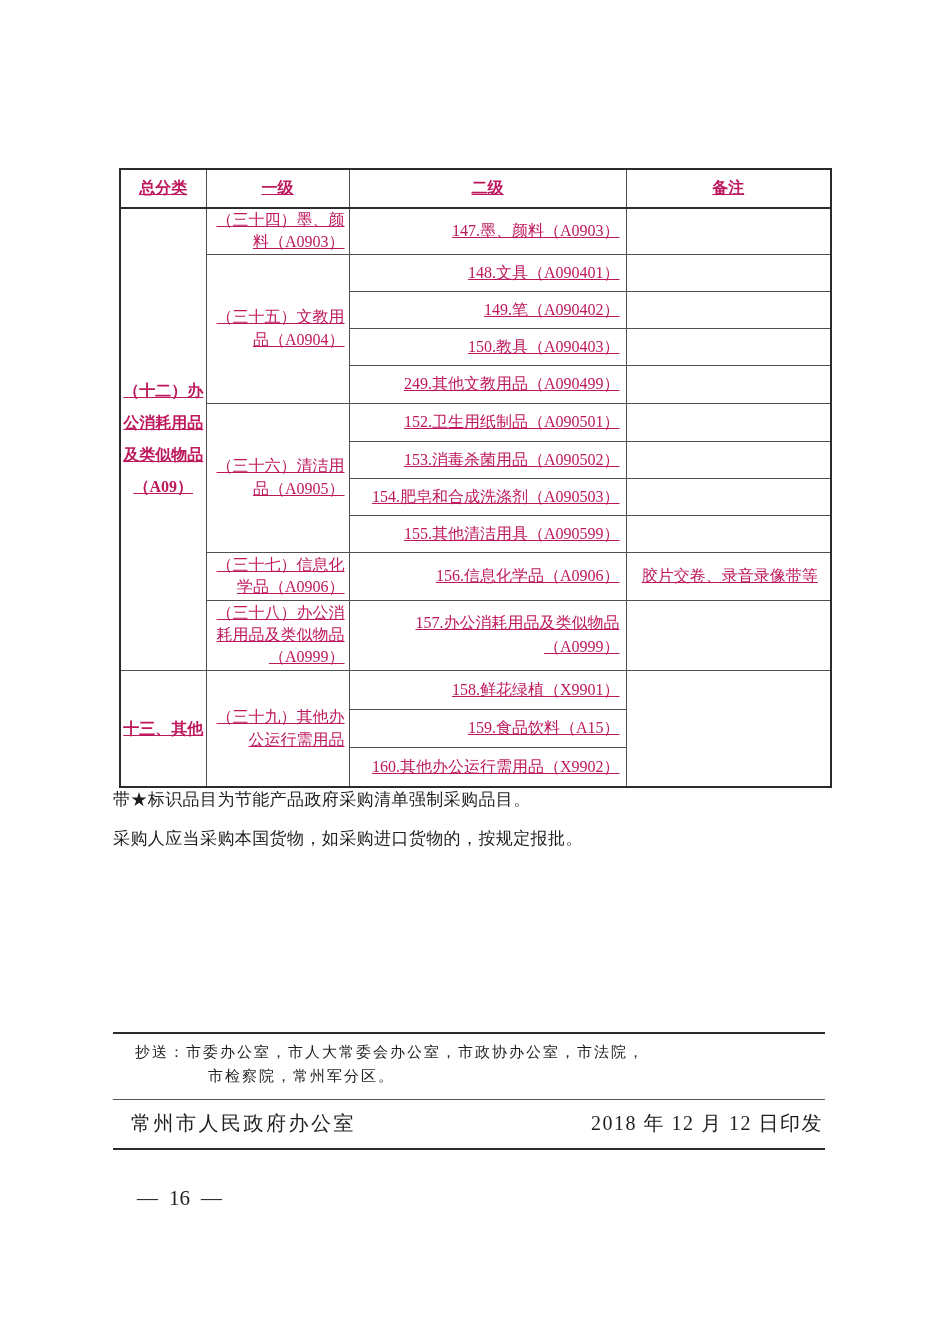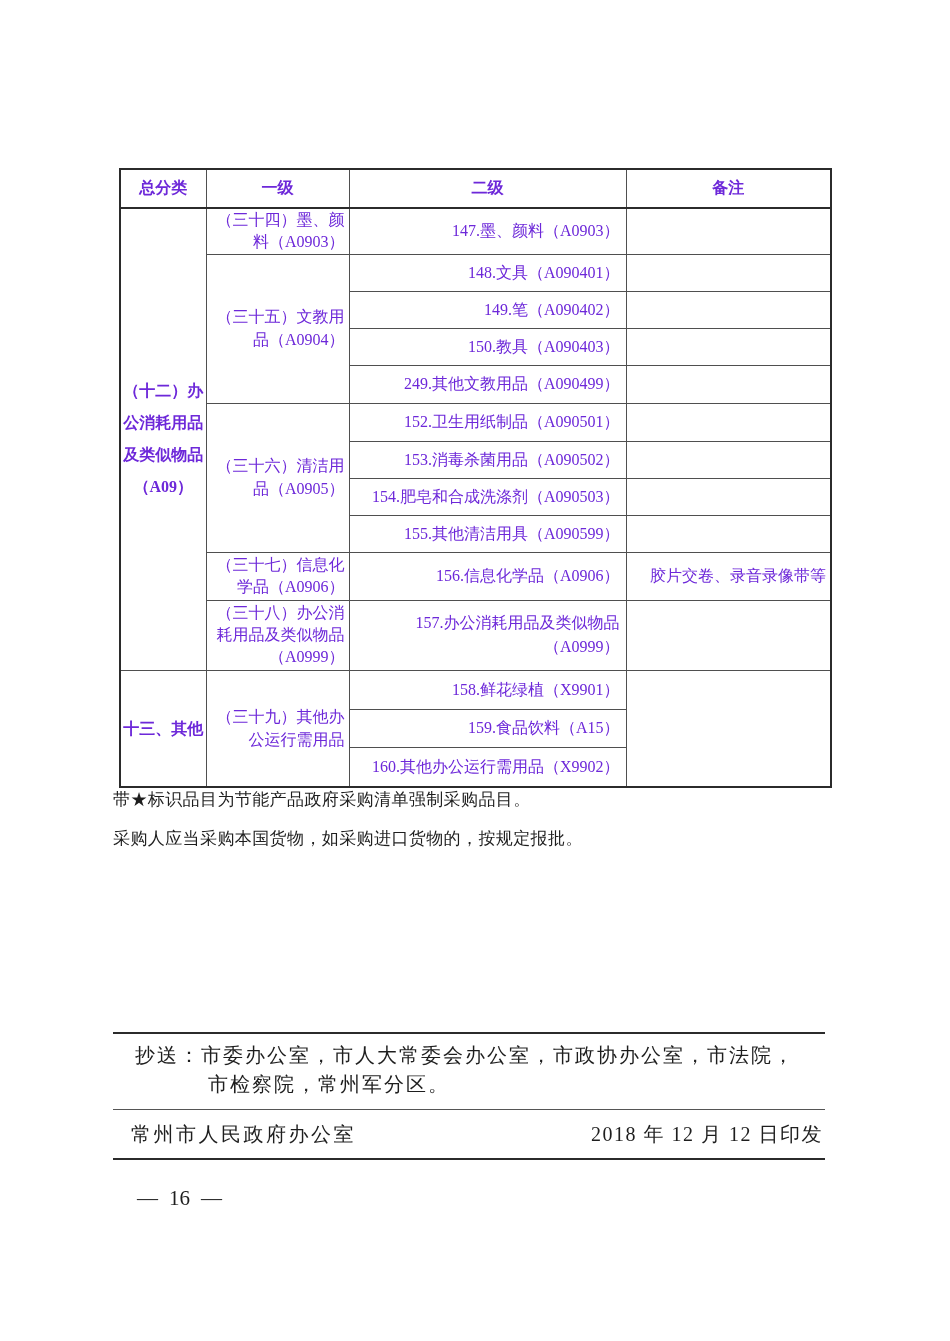--- a/index.html
+++ b/index.html
@@ -8,47 +8,47 @@
   body { font-family:"Liberation Serif","DejaVu Serif",serif; color:#1e1e1e; }
   .page {
     position:relative; width:950px; height:1341px; background:#ffffff;
     overflow:hidden; margin:0 auto;
   }
 
   
   .table-wrap { position:absolute; left:119px; top:168px; }
   table.doc-table {
     border-collapse:collapse; table-layout:fixed; width:711px;
-    border:2px solid #2b2b2b; font-size:16px; color:#6d28d9;
+    border:2px solid #2b2b2b; font-size:16px; color:#be185d;text-decoration:underline;
   }
   .doc-table th, .doc-table td {
     border:1px solid #4f4f4f; vertical-align:middle; overflow:hidden;
   }
   .doc-table th {
     font-weight:bold; text-align:center; font-size:16px;
     border-bottom:2px solid #2b2b2b; background:#ffffff;
   }
   td.cat  { font-weight:bold; text-align:center; padding:0 2px; line-height:2.0;margin-top:9px; }
   td.lv1  { text-align:right; padding:0 4px; line-height:1.4; }
   td.lv2  { text-align:right; padding:2px 6px 2px 20px; line-height:1.5; }
-  td.rmk  { text-align:right; padding:0 4px 0 7px; line-height:1.4; }
+  td.rmk  { text-align:center; padding:0 4px 0 7px; line-height:1.4; }
 
   tr.rh39 { height:39px; } tr.rh45 { height:45px; } tr.rh37 { height:37px; }
   tr.rh38 { height:38px; } tr.rh48 { height:48px; } tr.rh70 { height:70px; }
   tr.rh40 { height:40px; }
 
   
   .notes { position:absolute; left:113px; top:789px; width:720px; }
   .note  { font-size:17px; letter-spacing:0.4px; line-height:1.3; margin:0 0 17px 0; }
 
   
   .footer-block { position:absolute; left:113px; top:1032px; width:712px; }
   .copy-sec {
     border-top:2px solid #2b2b2b; padding:11px 0 14px 0;
-    font-size:20px; letter-spacing:2px; line-height:1.05;
+    font-size:15px; letter-spacing:2px; line-height:1.05;
   }
   .copy-line1 { padding-left:22px; white-space:nowrap; }
   .copy-line2 { padding-left:95px; margin-top:8px; white-space:nowrap; }
   .issuer-row {
     border-top:1px solid #555555; border-bottom:2px solid #2b2b2b;
     height:51px; display:flex; align-items:center; justify-content:space-between;
     padding:0 2px 0 18px;
   }
   .issuer { font-size:20px; letter-spacing:2.5px; white-space:nowrap; }
   .pdate  { font-size:20px; letter-spacing:1.5px; white-space:nowrap; }

